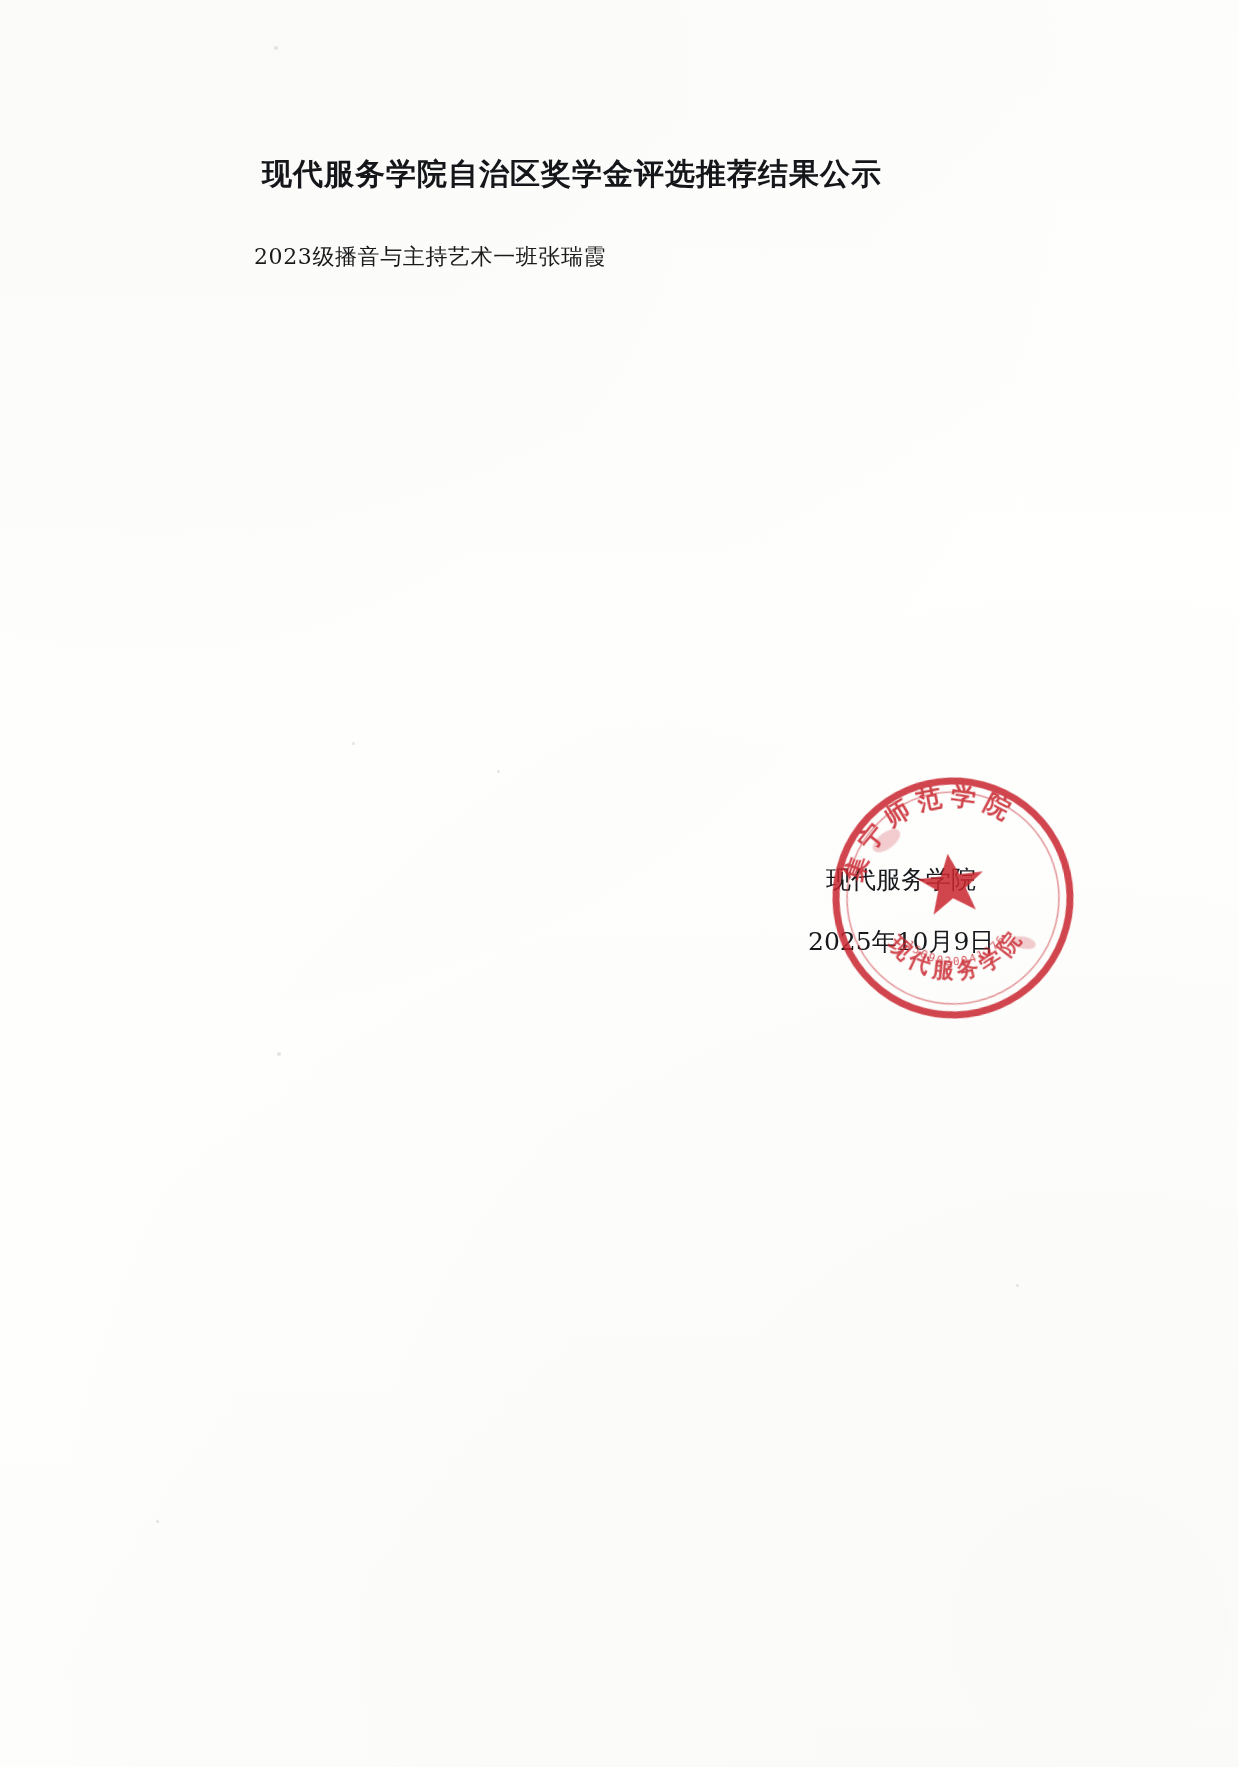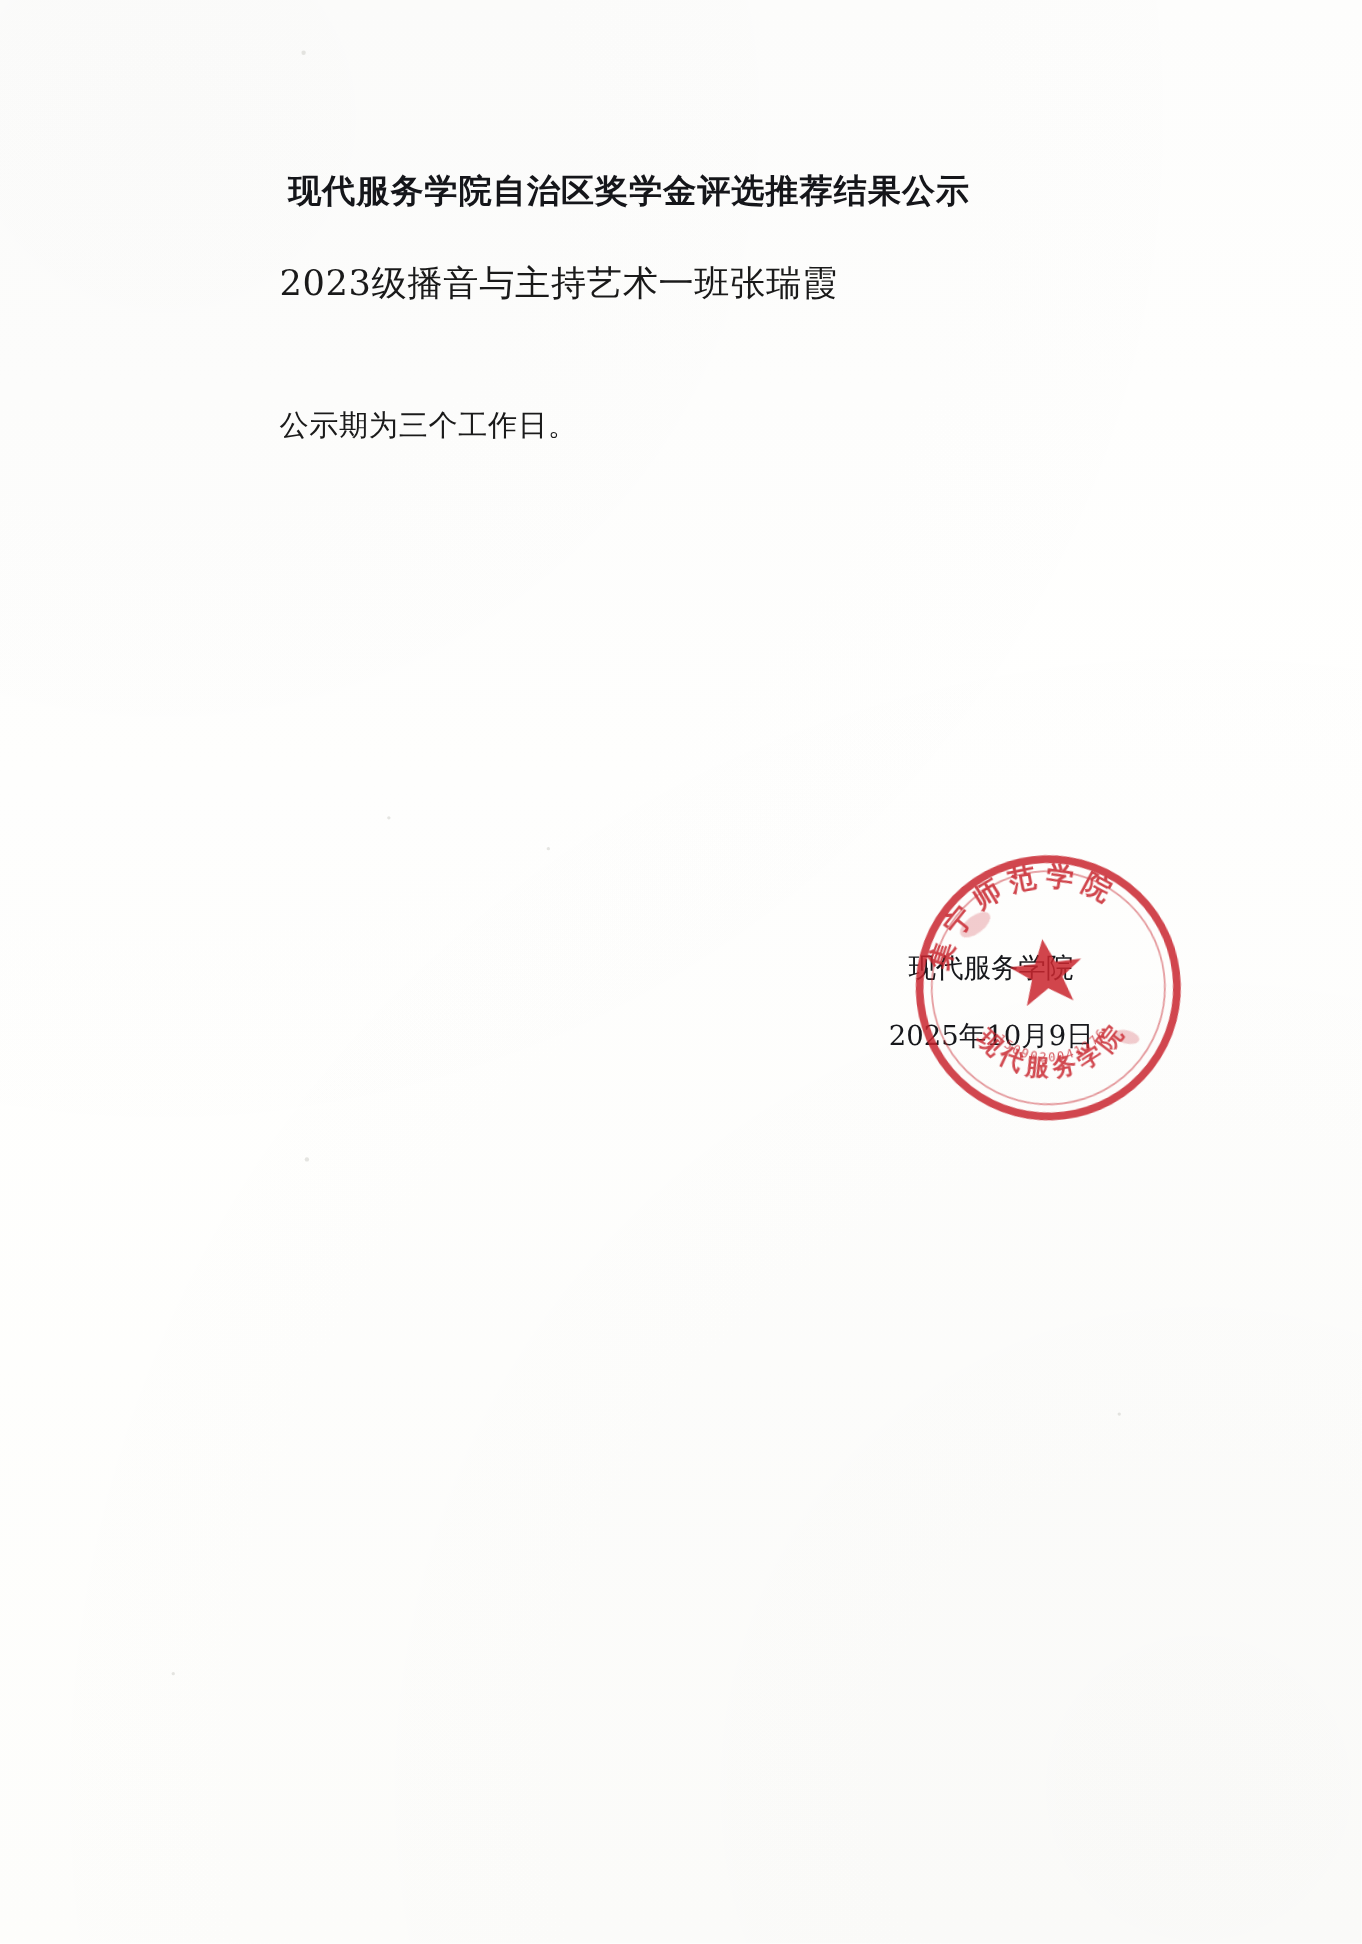--- a/index.html
+++ b/index.html
@@ -65,21 +65,21 @@
     color: #17181c;
   }
   .list-head {
     margin-top: 34px;
     font-size: 26.5px;
     line-height: 50px;
     text-indent: 54px;
     letter-spacing: 0.6px;
   }
   .name-line {
-    font-size: 32px;
+    font-size: 22px;
     line-height: 62px;
     text-indent: 54px;
     letter-spacing: 0.6px;
   }
   .notice-line {
     margin-top: 74px;
     font-size: 26.5px;
     line-height: 50px;
     text-indent: 54px;
     letter-spacing: 0.6px;
@@ -128,21 +128,20 @@
 
   <div class="title">现代服务学院自治区奖学金评选推荐结果公示</div>
 
   <div class="body-block">
 
 
 
     <div class="name-line">2023级播音与主持艺术一班张瑞霞</div>
 
 
-    <div class="notice-line">公示期为三个工作日。</div>
   </div>
 
   <div class="sign-block">
     <div class="sign-org">现代服务学院</div>
     <div class="sign-date">2025年10月9日</div>
   </div>
 
   <div class="seal">
     <svg width="250" height="250" viewBox="0 0 250 250" xmlns="http://www.w3.org/2000/svg">
       <defs>

